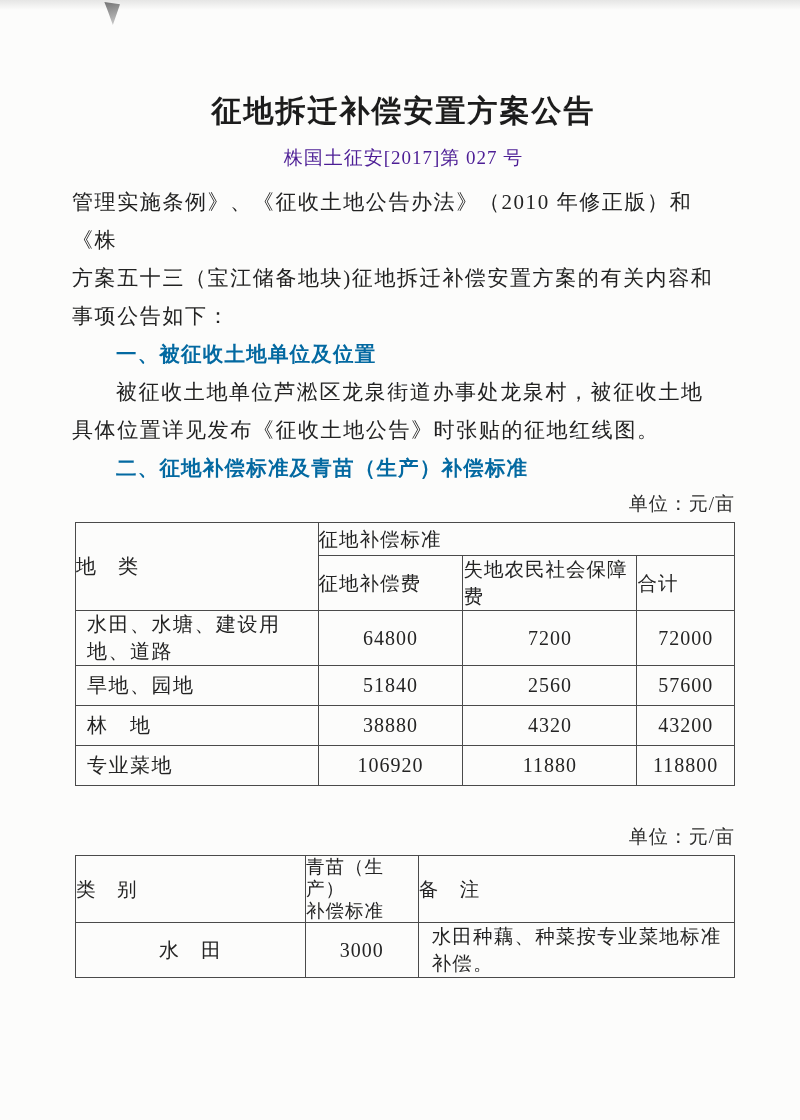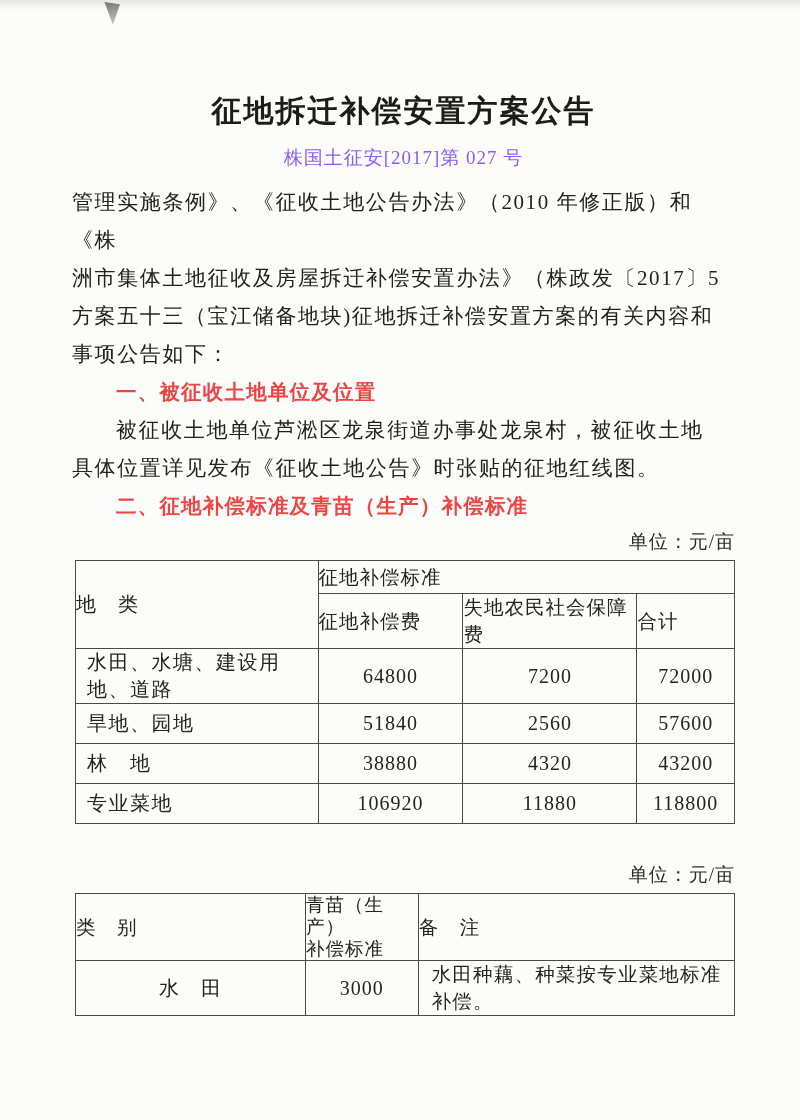--- a/index.html
+++ b/index.html
@@ -27,30 +27,30 @@
   }
   .content { padding: 0 65px 0 72px; }
 
   .doc-header { padding-top: 88px; text-align: center; }
   .title-line {
     font-size: 30px; font-weight: bold; line-height: 45px;
     letter-spacing: 2px; color: #1c1c1c;
   }
   .doc-number {
     margin-top: 12px; font-size: 19px; letter-spacing: 1px;
-    color: #8b5cf6; line-height: 26px;
+    color: #4c1d95; line-height: 26px;
   }
 
   .doc-body { margin-top: 12px; font-size: 21px; letter-spacing: 1.6px; }
   .text-line { line-height: 38px; text-align: left; }
   .indent { padding-left: 44px; }
   .section-heading {
     line-height: 38px; padding-left: 44px; font-weight: bold;
     font-family: "Liberation Sans", "DejaVu Sans", sans-serif;
-    letter-spacing: 1.2px; font-size: 20.5px; color: #ef4444;
+    letter-spacing: 1.2px; font-size: 20.5px; color: #0369a1;
   }
 
   .unit-label {
     text-align: right; font-size: 19px; letter-spacing: 1px;
     line-height: 26px; color: #2a2a2a;
   }
   .unit-label.first { margin-top: 4px; margin-bottom: 5px; }
   .unit-label.second { margin-top: 38px; margin-bottom: 5px; }
 
   table.doc-table {
@@ -89,21 +89,20 @@
   <div class="content">
 
     <div class="doc-header">
       <div class="title-line">征地拆迁补偿安置方案公告</div>
       <div class="doc-number">株国土征安[2017]第 027 号</div>
     </div>
 
     <div class="doc-body">
       <div>
         <div class="text-line">管理实施条例》、《征收土地公告办法》（2010 年修正版）和《株</div>
-        <div class="text-line">洲市集体土地征收及房屋拆迁补偿安置办法》（株政发〔2017〕5</div>
         <div class="text-line">方案五十三（宝江储备地块)征地拆迁补偿安置方案的有关内容和</div>
         <div class="text-line">事项公告如下：</div>
       </div>
 
       <div class="section-heading">一、被征收土地单位及位置</div>
       <div>
         <div class="text-line indent">被征收土地单位芦淞区龙泉街道办事处龙泉村，被征收土地</div>
         <div class="text-line">具体位置详见发布《征收土地公告》时张贴的征地红线图。</div>
       </div>
 

